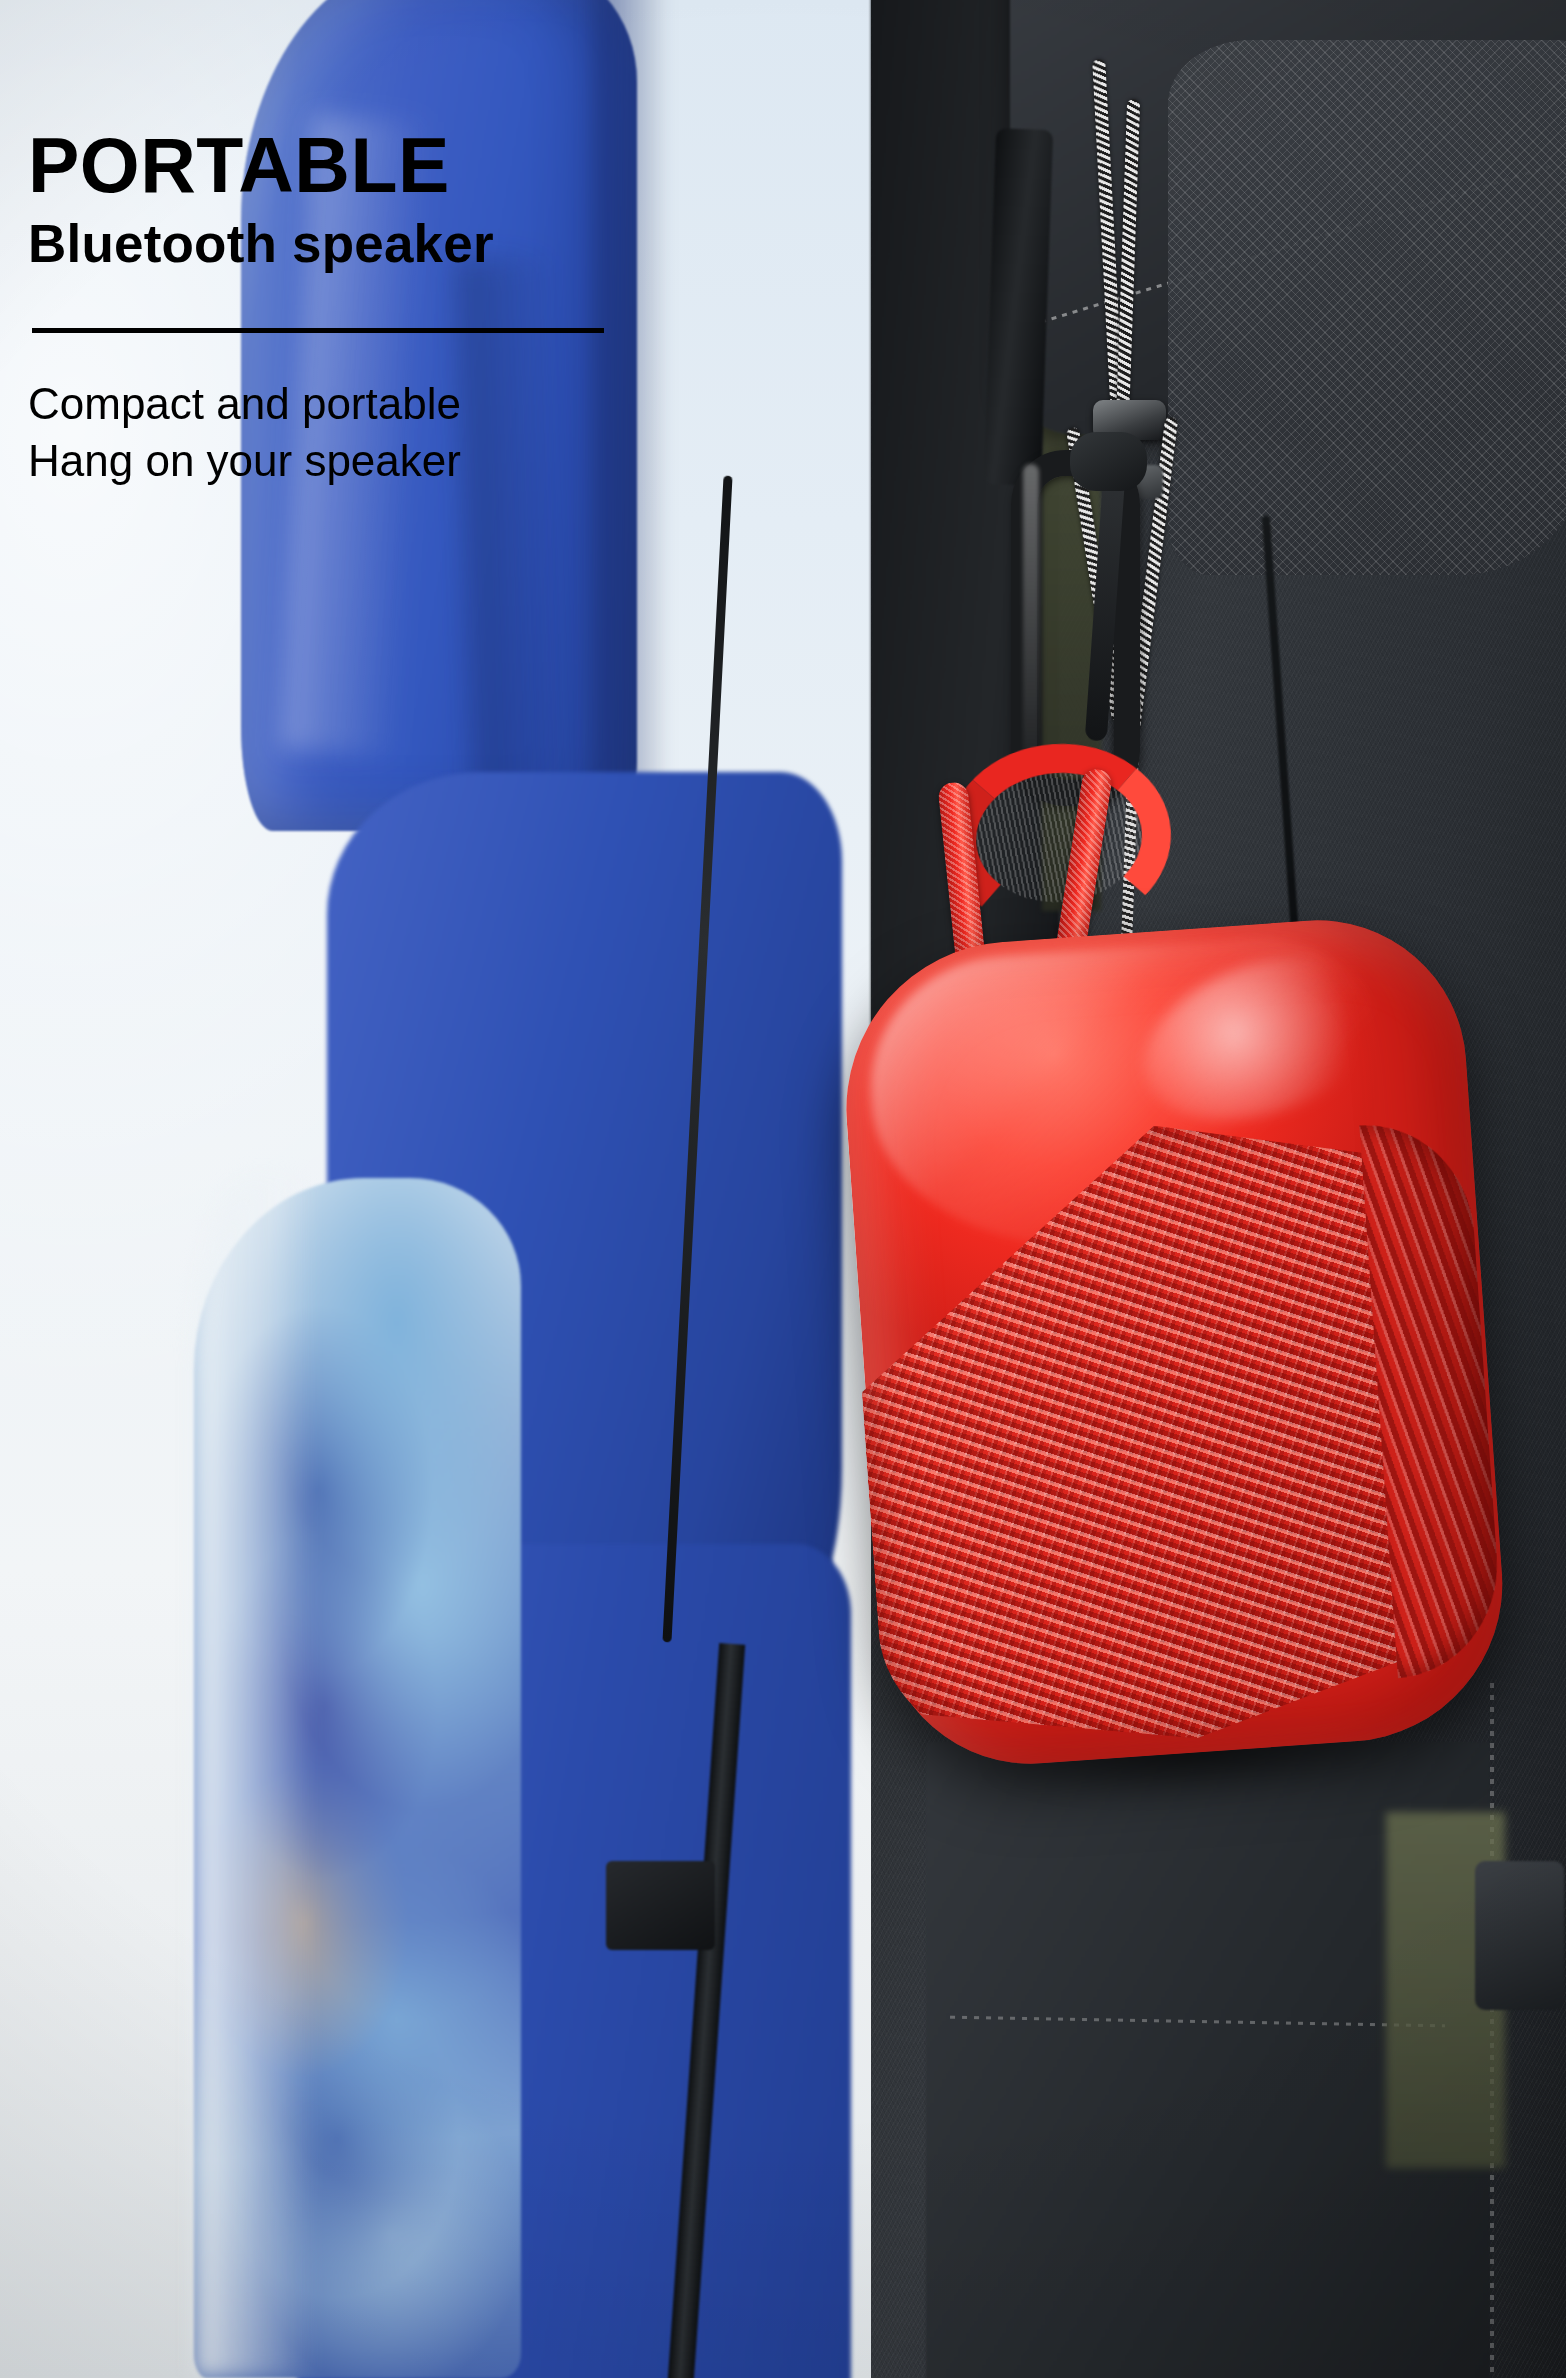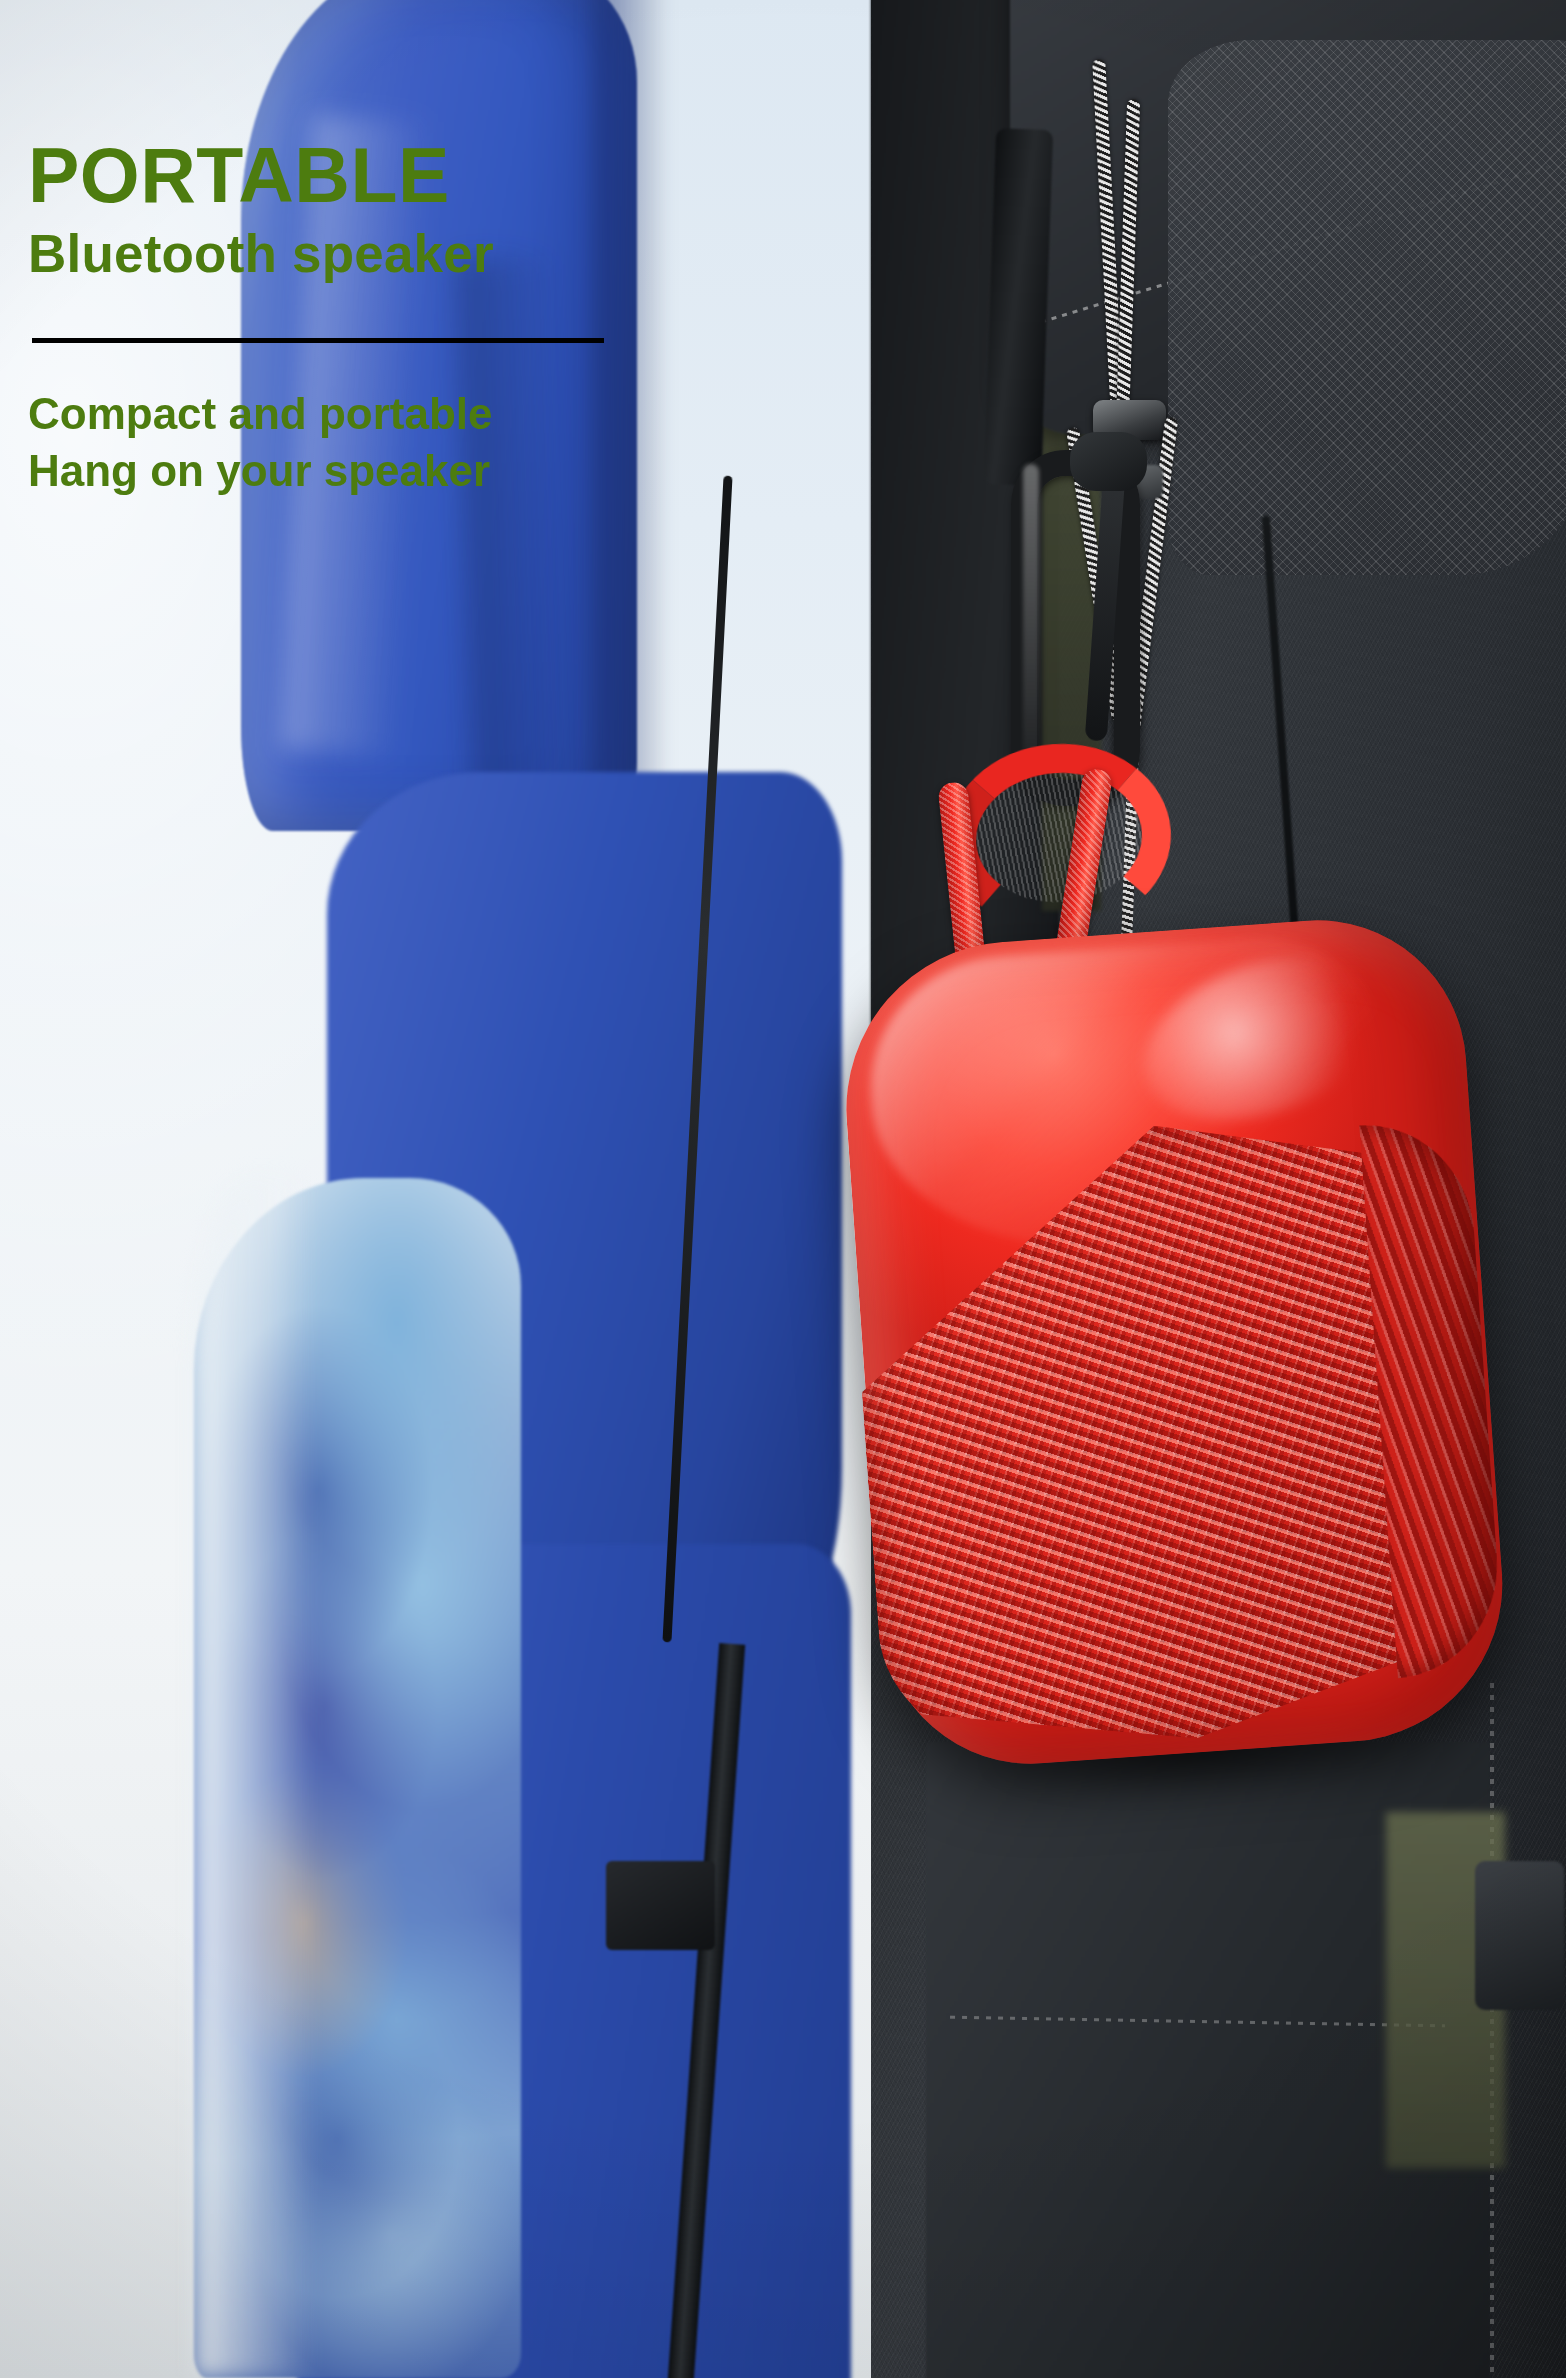--- a/index.html
+++ b/index.html
@@ -341,34 +341,34 @@
   }
 
   
   #vignette{
     inset:0;width:100%;height:100%;
     background:radial-gradient(120% 80% at 50% 45%,rgba(0,0,0,0) 55%,rgba(0,0,0,.18) 100%);
     pointer-events:none;
   }
 
   
-  #copy{position:absolute;left:28px;top:137px;width:713px;color:#4d7c0f;}
+  #copy{position:absolute;left:28px;top:127px;width:713px;color:#000000;}
   #headline{
     font-size:77px;line-height:1.0;font-weight:700;letter-spacing:0.5px;
     margin:0 0 12px 0;white-space:nowrap;
   }
   #subhead{
     font-size:53px;line-height:1.05;font-weight:700;letter-spacing:0.2px;
     margin:0 0 56px 0;white-space:nowrap;
   }
   #rule{
     width:572px;height:5px;background:#000;margin:0 0 42px 4px;
   }
   #body{font-size:44px;line-height:1.30;font-weight:400;}
-  #body div{white-space:nowrap;font-weight:bold;}
+  #body div{white-space:nowrap;}
 </style>
 </head>
 <body>
 
 <div id="page">
 
   <div class="layer" id="sky"></div>
   <div class="layer" id="sky-haze"></div>
 
   <div class="layer" id="jacket"></div>

